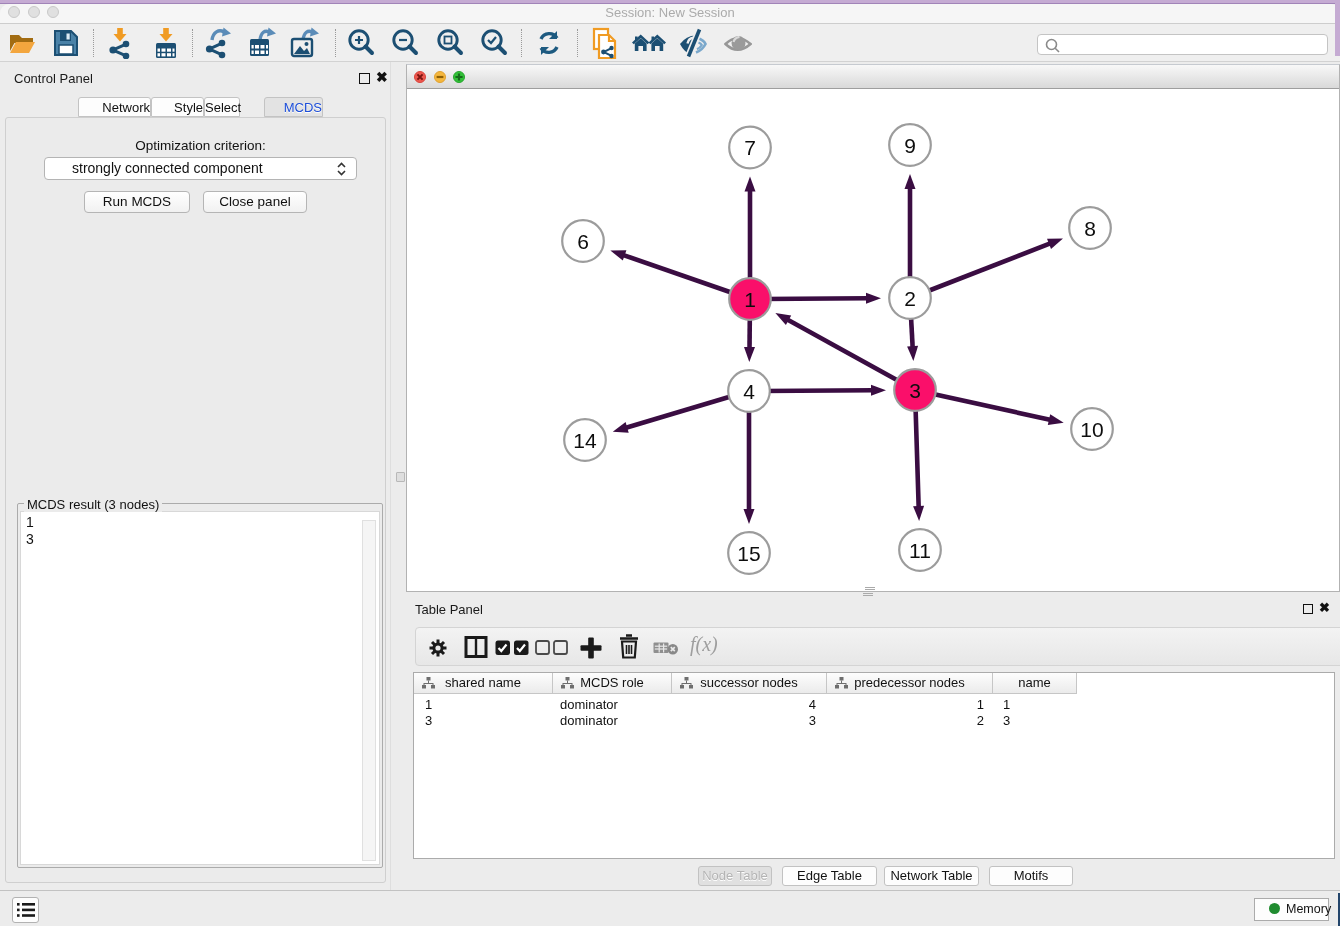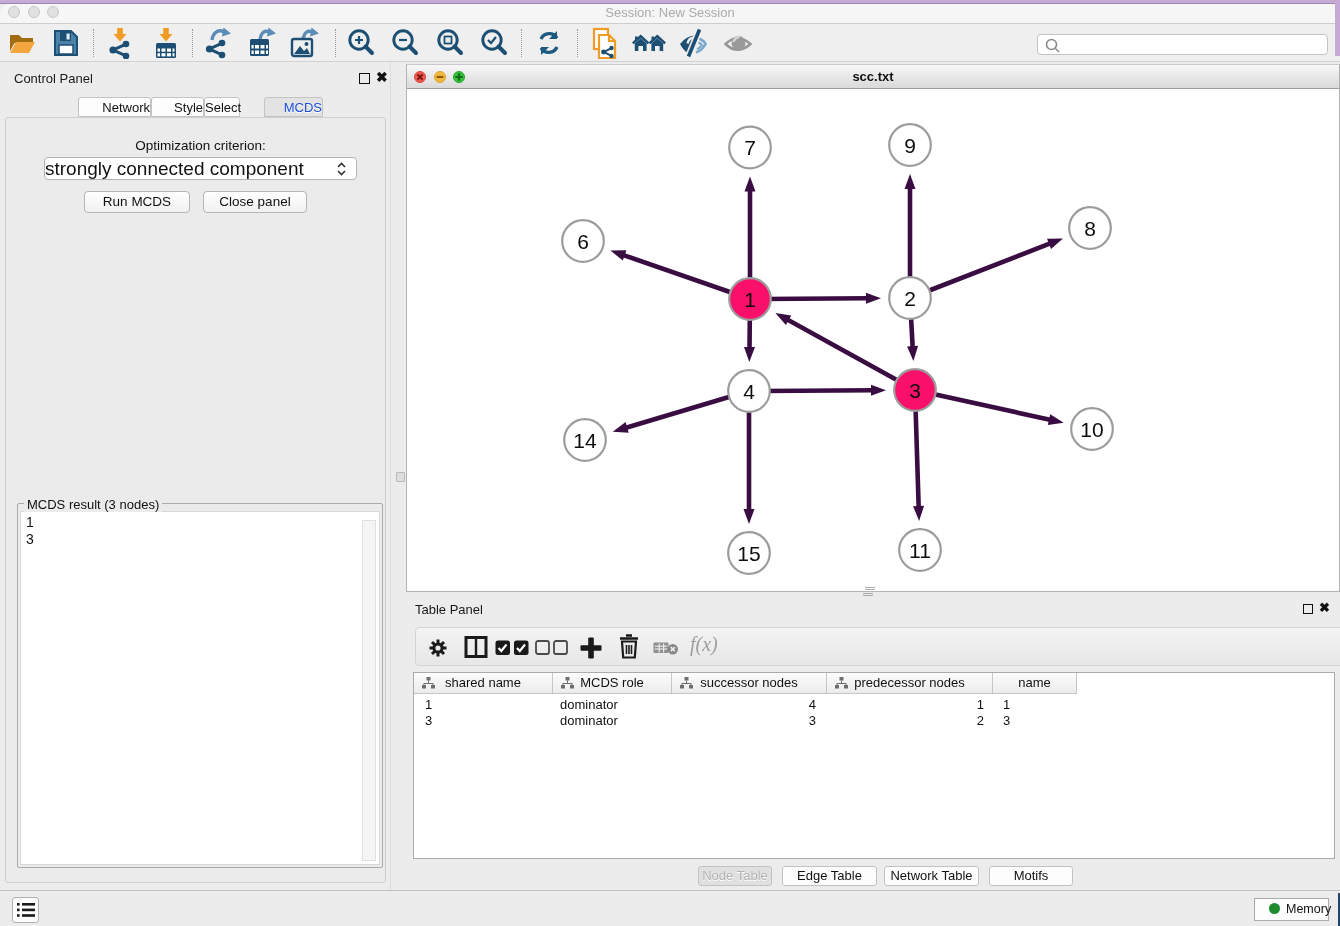--- a/index.html
+++ b/index.html
@@ -18,21 +18,21 @@
 .sep{position:absolute;top:5px;height:28px;width:0;border-left:1px dotted #9a9a9a}
 .ticon{position:absolute;top:3px}
 #searchbox{position:absolute;left:1037px;top:10px;width:291px;height:21px;background:#fff;border:1px solid #c4c4c4;border-radius:4px}
 
 #cpanel{left:0;top:62px;width:391px;height:828px;background:#ececec;border-right:1px solid #dedede}
 #cphead{position:absolute;left:14px;top:9px;font-size:13px;color:#1a1a1a}
 .tab{position:absolute;top:0;height:20px;background:#fdfdfd;border:1px solid #c3c3c3;font-size:13px;color:#111;text-align:right;line-height:19px;border-radius:3px 3px 0 0}
 .tabsel{background:#e3e3e3;color:#1d4ed8;text-shadow:0 1px 0 #fff}
 #cpbody{position:absolute;left:5px;top:55px;width:381px;height:766px;background:#ebebeb;border:1px solid #cfcfcf;border-radius:3px}
 #optlabel{position:absolute;left:10px;top:76px;width:381px;text-align:center;font-size:13.5px;color:#111}
-#combo{position:absolute;left:44px;top:95px;width:313px;height:23px;background:#fff;border:1px solid #b4b4b4;border-radius:4px;font-size:19px;color:#111;line-height:21px;padding-left:0}
+#combo{position:absolute;left:44px;top:95px;width:313px;height:23px;background:#fff;border:1px solid #b4b4b4;border-radius:4px;font-size:14px;color:#111;line-height:21px;padding-left:27px}
 .btn{position:absolute;top:129px;height:22px;background:linear-gradient(#ffffff,#f1f1f1);border:1px solid #b5b5b5;border-radius:4px;font-size:13.5px;color:#111;text-align:center;line-height:20px}
 #groupbox{position:absolute;left:17px;top:441px;width:366px;height:365px;border:1px solid #ababab;border-radius:2px}
 #grouplabel{position:absolute;left:6px;top:-7px;background:#ebebeb;padding:0 3px;font-size:13px;color:#111}
 #groupwhite{position:absolute;left:2px;top:7px;right:2px;bottom:2px;background:#fff;border:1px solid #d8d8d8;font-size:14px;color:#111;line-height:17px;padding:2px 0 0 5px}
 #groupsb{position:absolute;right:3px;top:8px;width:14px;bottom:3px;background:#f5f5f5;border:1px solid #e0e0e0}
 
 #vsplit{left:391px;top:62px;width:15px;height:828px;background:#ececec}
 
 #netframe{left:406px;top:64px;width:934px;height:528px;border:1px solid #b2b2b2;border-top-color:#c6cad0;background:#fff}
 #nettitle{position:absolute;left:0;top:0;width:100%;height:24px;background:linear-gradient(#f8f8f8,#d9d9d9);border-bottom:1px solid #9e9e9e}
@@ -244,21 +244,20 @@
       <div class="wl y">
         <svg width="10" height="10" viewBox="0 0 10 10" style="position:absolute;left:0;top:0">
           <path d="M1.6 5 h6.8" stroke="#8d5f05" stroke-width="2.2"></path>
         </svg>
       </div>
       <div class="wl g">
         <svg width="10" height="10" viewBox="0 0 10 10" style="position:absolute;left:0;top:0">
           <path d="M5 1.4 v7.2 M1.4 5 h7.2" stroke="#156b1a" stroke-width="2.2"></path>
         </svg>
       </div>
-    <div id="netname">scc.txt</div>
   </div>
   <svg id="graph" width="932" height="502" viewBox="0 0 932 502" style="position:absolute;left:0;top:25px">
   <g stroke="#3a0d42" stroke-width="4.6" fill="none">
   <line x1="343" y1="209" x2="343.0" y2="99.5"></line>
         <polygon stroke="none" fill="#3a0d42" points="343.0,86.5 348.5,101.5 337.5,101.5"></polygon>
   <line x1="343" y1="209" x2="215.7" y2="164.8"></line>
         <polygon stroke="none" fill="#3a0d42" points="203.4,160.5 219.4,160.2 215.8,170.6"></polygon>
   <line x1="343" y1="209" x2="461.0" y2="208.3"></line>
         <polygon stroke="none" fill="#3a0d42" points="474.0,208.2 459.0,213.8 459.0,202.8"></polygon>
   <line x1="343" y1="209" x2="342.5" y2="259.0"></line>

